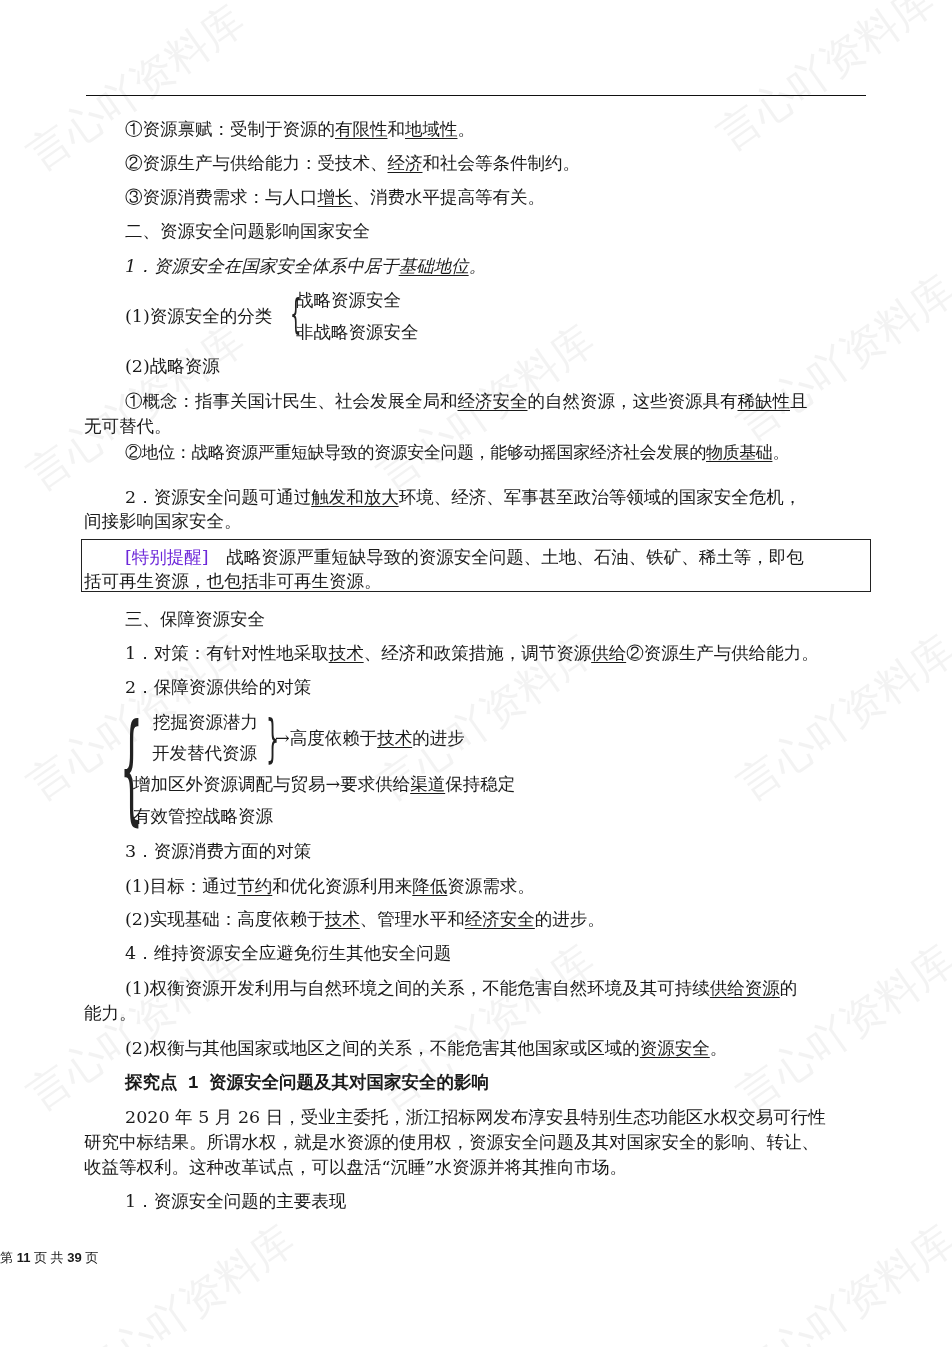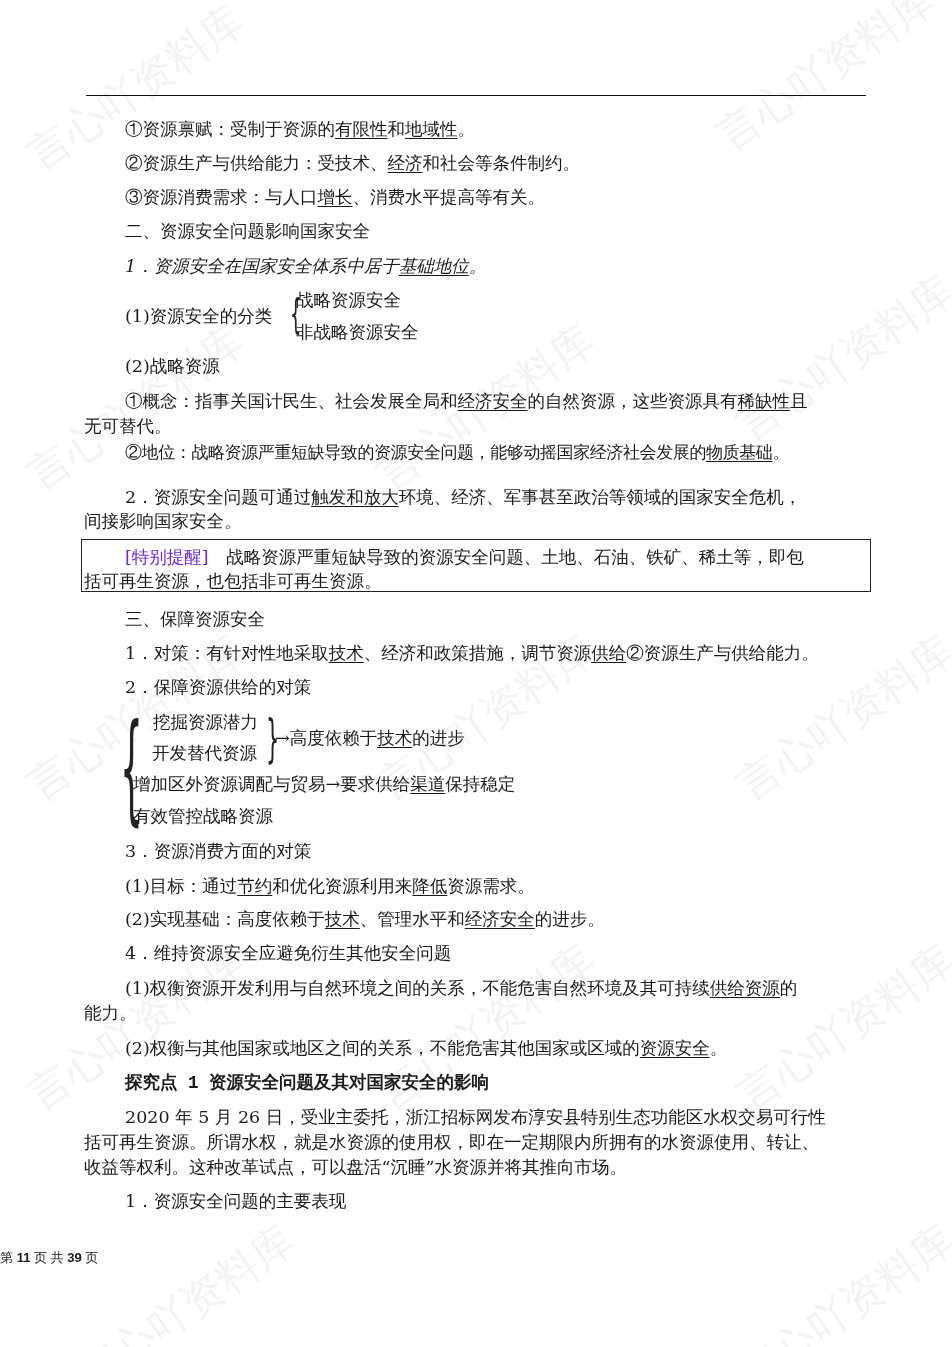--- a/index.html
+++ b/index.html
@@ -100,19 +100,19 @@
 <div class="line" style="left:125px;top:976px;">
   <span>(1)权衡资源开发利用与自然环境之间的关系，不能危害自然环境及其可持续</span><span class="u">供给资源</span><span>的</span>
 </div>
 <div class="line" style="left:84px;top:1001px;">能力。</div>
 <div class="line" style="left:125px;top:1036px;">
   <span>(2)权衡与其他国家或地区之间的关系，不能危害其他国家或区域的</span><span class="u">资源安全</span><span>。</span>
 </div>
 
 <div class="line bold" style="left:125px;top:1071px;">探究点 1  资源安全问题及其对国家安全的影响</div>
 <div class="line" style="left:125px;top:1105px;">2020 年 5 月 26 日，受业主委托，浙江招标网发布淳安县特别生态功能区水权交易可行性</div>
-<div class="line" style="left:84px;top:1130px;">括可再生资源。所谓水权，就是水资源的使用权，即在一定期限内所拥有的水资源使用、转让、</div>
+<div class="line" style="left:84px;top:1130px;">研究中标结果。所谓水权，就是水资源的使用权，资源安全问题及其对国家安全的影响、转让、</div>
 <div class="line" style="left:84px;top:1155px;">收益等权利。这种改革试点，可以盘活“沉睡”水资源并将其推向市场。</div>
 <div class="line" style="left:125px;top:1189px;">1．资源安全问题的主要表现</div>
 
 <div class="footer">
   <span>第</span> <b>11</b> <span>页 共</span> <b>39</b> <span>页</span>
 </div>
 
 </body></html>

